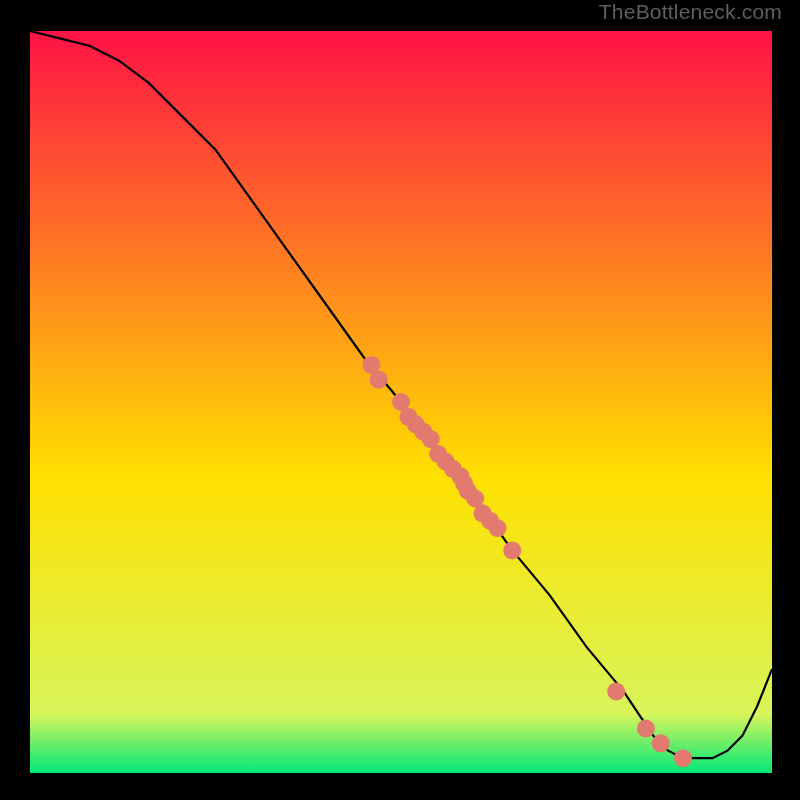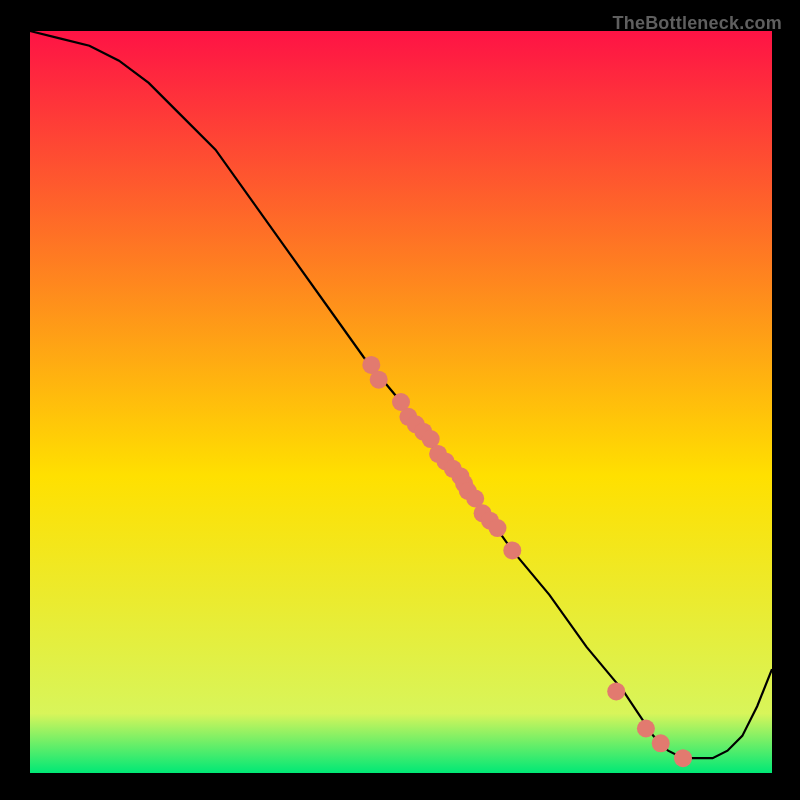--- a/index.html
+++ b/index.html
@@ -12,26 +12,26 @@
     font-family: Arial, Helvetica, sans-serif;
   }
   .stage {
     position: relative;
     width: 800px;
     height: 800px;
     background: #000;
   }
   .attribution {
     position: absolute;
-    top: 13px;
+    top: 0;
     right: 18px;
     color: #5f5f5f;
-    font-size: 18px;
+    font-size: 21px;
     letter-spacing: 0.2px;
-    font-weight: 700;
+    font-weight: 400;
   }
   svg {
     display: block;
   }
 </style>
 </head>
 <body>
 
 <div class="stage">
 

